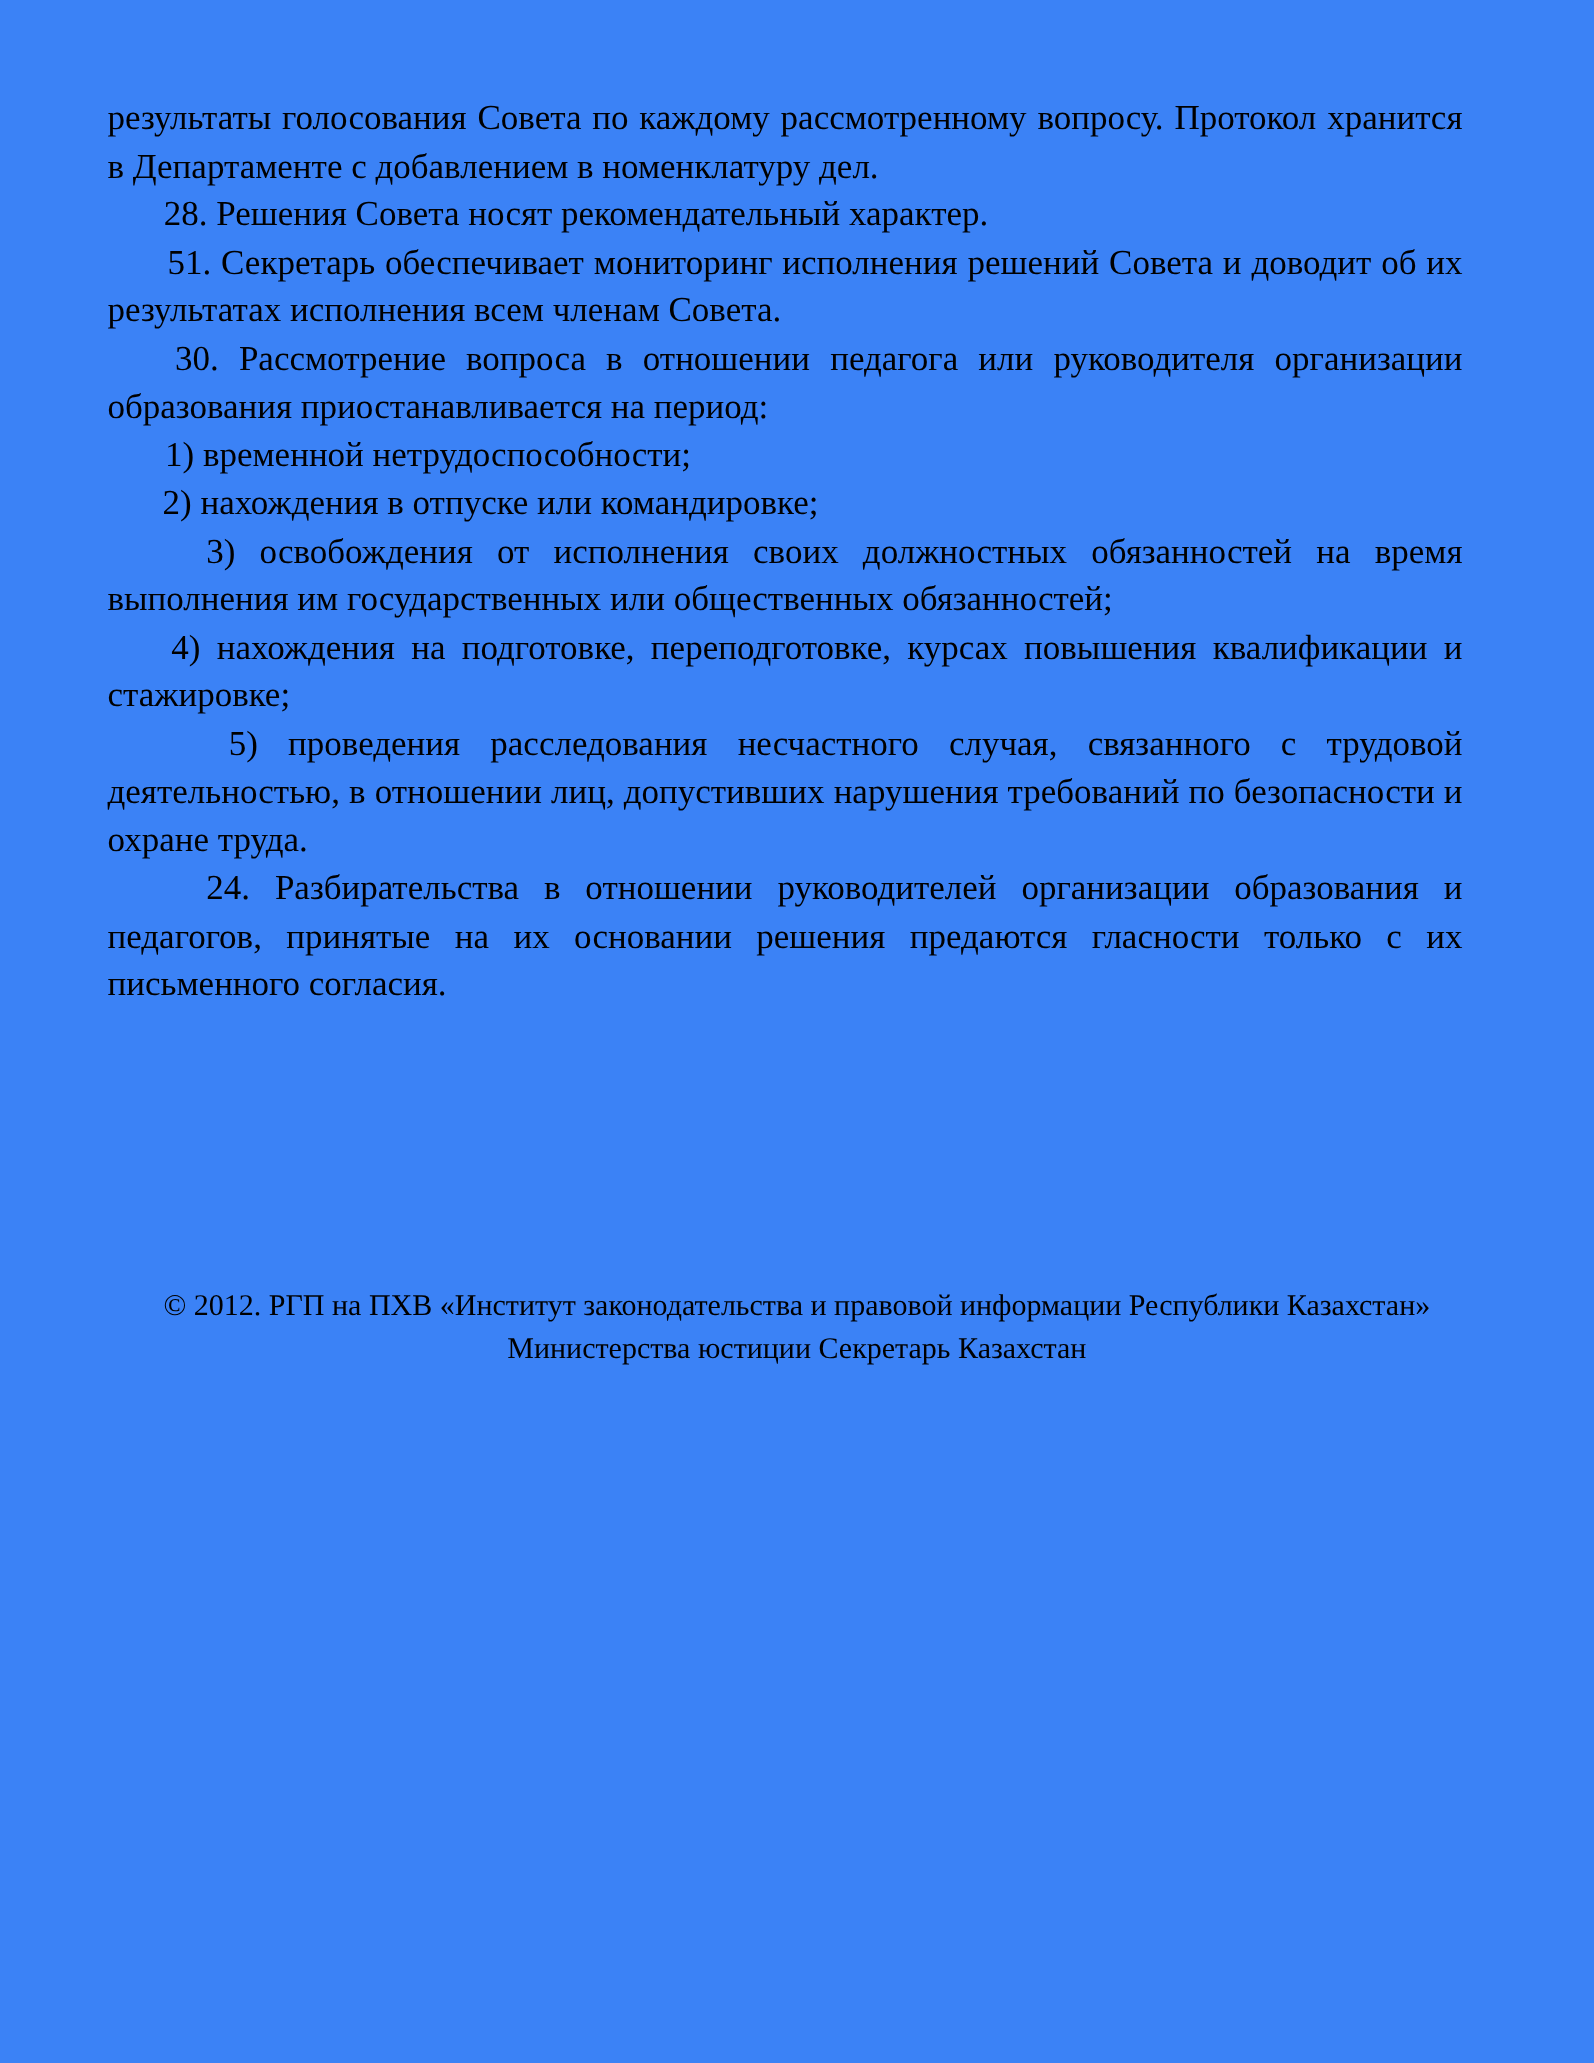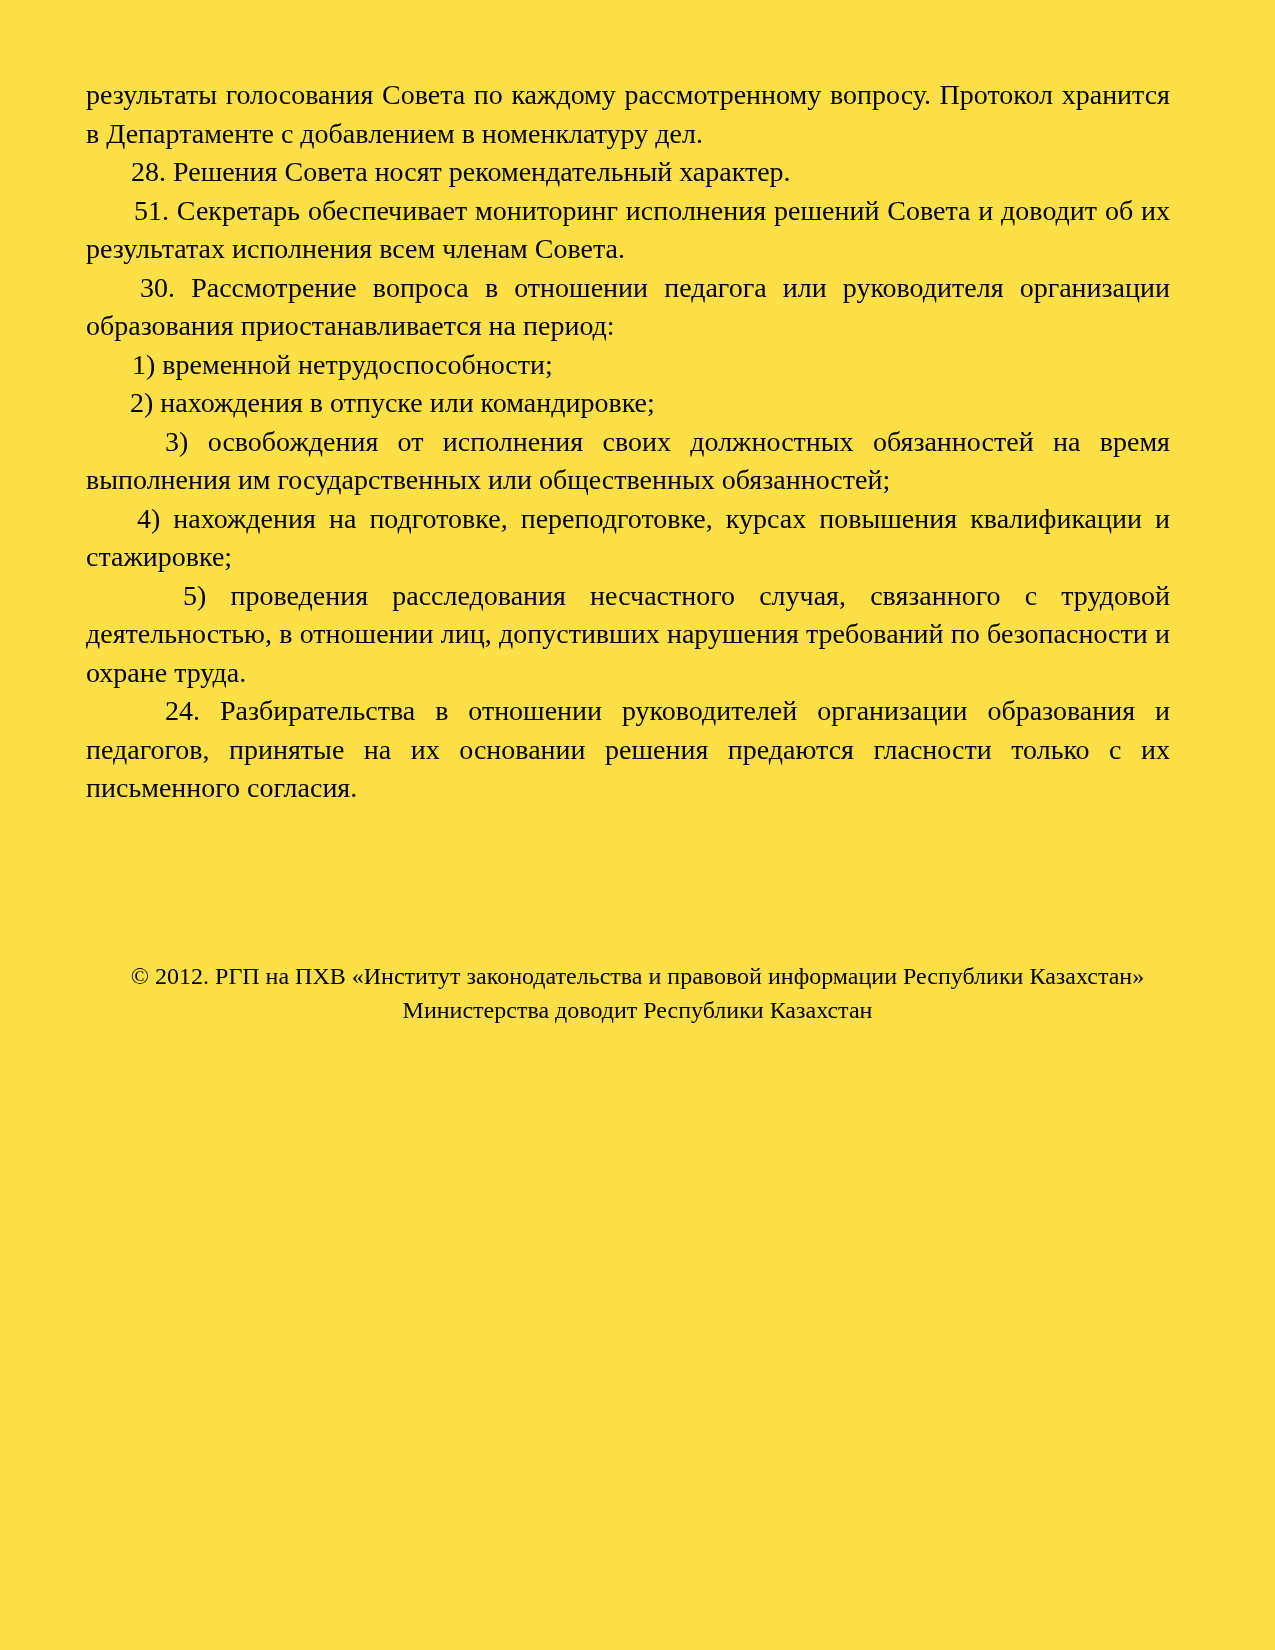--- a/index.html
+++ b/index.html
@@ -4,21 +4,21 @@
 <style>
   html, body {
     margin: 0;
     padding: 0;
     background: #ffffff;
   }
   .page {
     position: relative;
     width: 1275px;
     height: 1650px;
-    background: #fde047;
+    background: #3b82f6;
     overflow: hidden;
     font-family: "Liberation Serif", serif;
     color: #000000;
   }
   .content {
     position: absolute;
     left: 86px;
     top: 76px;
     width: 1084px;
     font-size: 28px;
@@ -33,21 +33,21 @@
   .ind-48  { text-indent: 48px; }
   .ind-54  { text-indent: 54px; }
   .ind-46  { text-indent: 46px; }
   .ind-44  { text-indent: 44px; }
   .ind-79  { text-indent: 79px; }
   .ind-51  { text-indent: 51px; }
   .ind-97  { text-indent: 97px; }
   .ind-82  { text-indent: 82px; }
   .footer {
     position: absolute;
-    top: 959px;
+    top: 1028px;
     left: 0;
     width: 1275px;
     font-size: 24px;
     line-height: 34px;
     text-align: center;
     color: #000000;
   }
   .footer div {
     margin: 0;
   }
@@ -65,16 +65,16 @@
     <p class="ind-46">1) временной нетрудоспособности;</p>
     <p class="ind-44">2) нахождения в отпуске или командировке;</p>
     <p class="ind-79">3) освобождения от исполнения своих должностных обязанностей на время выполнения им государственных или общественных обязанностей;</p>
     <p class="ind-51">4) нахождения на подготовке, переподготовке, курсах повышения квалификации и стажировке;</p>
     <p class="ind-97">5) проведения расследования несчастного случая, связанного с трудовой деятельностью, в отношении лиц, допустивших нарушения требований по безопасности и охране труда.</p>
     <p class="ind-79">24. Разбирательства в отношении руководителей организации образования и педагогов, принятые на их основании решения предаются гласности только с их письменного согласия.</p>
   </div>
 
   <div class="footer">
     <div>© 2012. РГП на ПХВ «Институт законодательства и правовой информации Республики Казахстан»</div>
-    <div>Министерства доводит Республики Казахстан</div>
+    <div>Министерства юстиции Секретарь Казахстан</div>
   </div>
 
 </div>
 
 </body></html>

